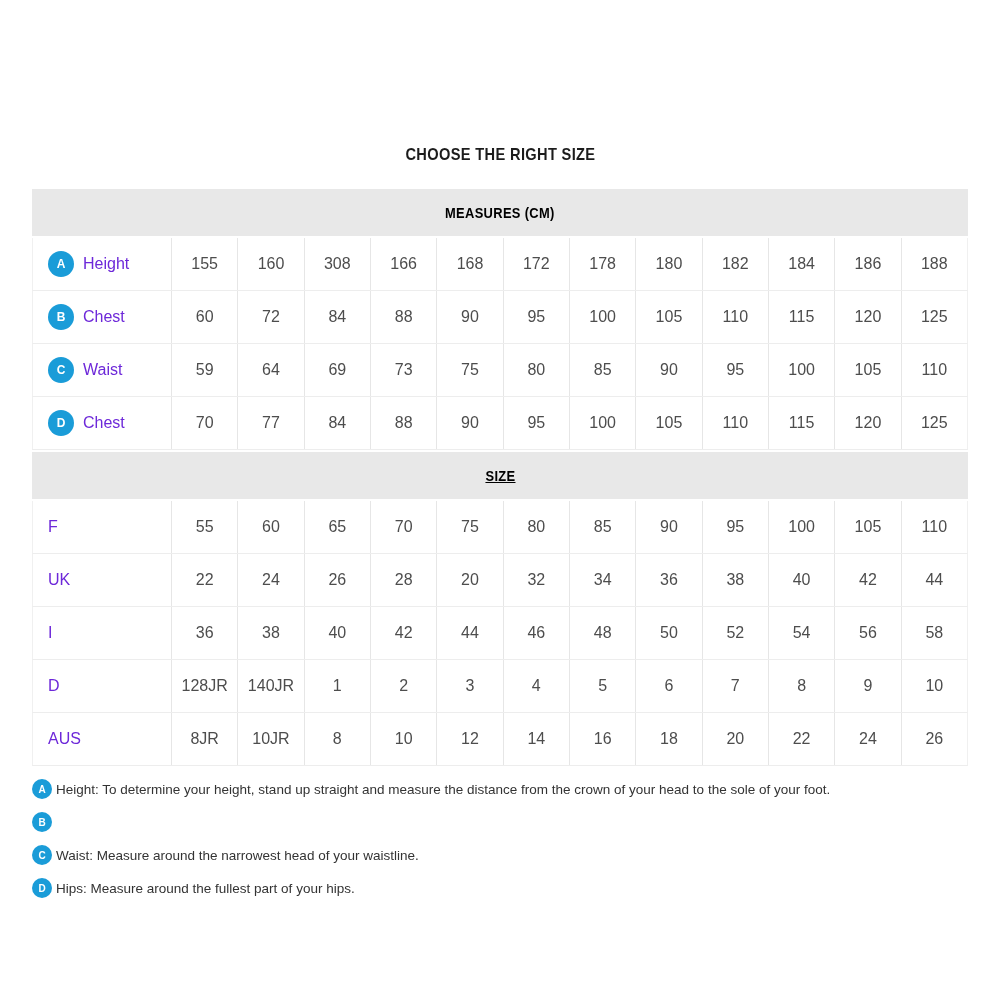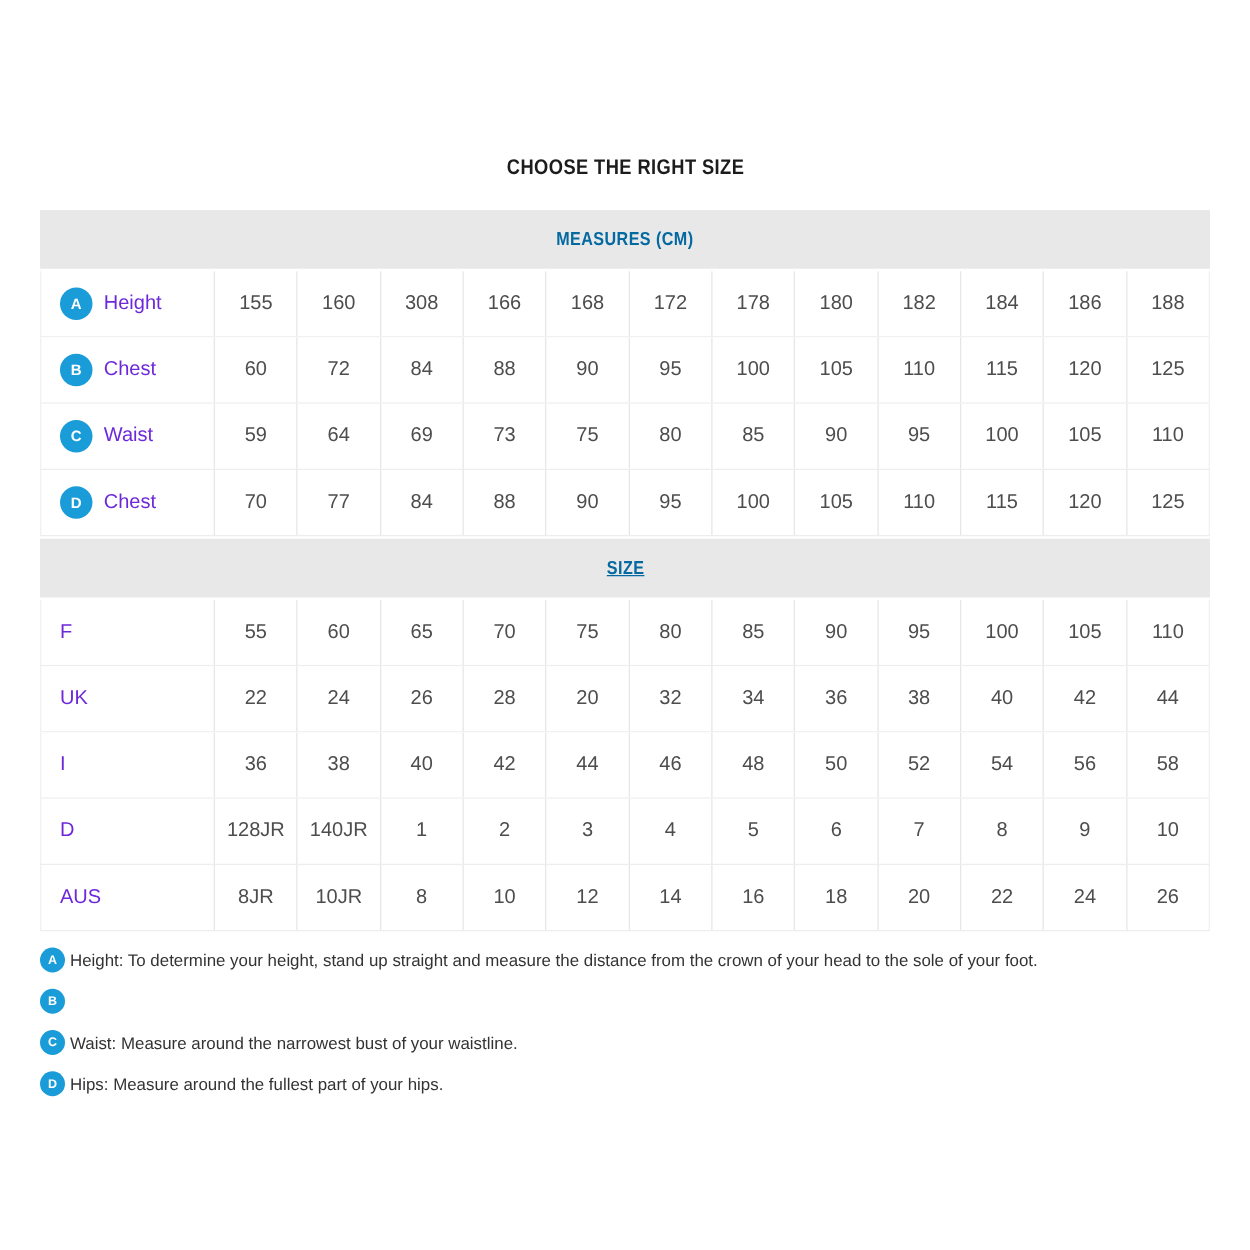--- a/index.html
+++ b/index.html
@@ -4,41 +4,41 @@
 <style>
   * { box-sizing: border-box; margin: 0; padding: 0; }
   html, body { background: #fff; }
   body {
     width: 1000px; height: 1000px;
     font-family: "Liberation Sans", sans-serif;
     color: #333;
     position: relative;
     overflow: hidden;
   }
-  .page { position: absolute; inset: 0; background: #fff; }
+  .page { position: absolute; inset: 0; background: #fff; margin-top: 21px; }
 
   .page-title {
     position: absolute; top: 124px; left: 0; right: 0;
     text-align: center;
     font-size: 17px; font-weight: bold; color: #1c1c1c;
   }
   .condensed {
     display: inline-block;
     transform: scaleX(0.86);
     transform-origin: center;
     letter-spacing: 0.4px;
   }
 
   .sheet { position: absolute; top: 168px; left: 32px; right: 32px; }
 
   .band {
     height: 47px;
     background: #e8e8e8;
     display: flex; align-items: center; justify-content: center;
-    font-size: 15px; font-weight: bold; color: #0369a1;
+    font-size: 15px; font-weight: bold; color: #000000;
     margin-bottom: 2px;
   }
   .band + .rows { border-top: none; }
   .band.second { margin-top: 2px; text-decoration: underline; }
 
   .trow {
     display: flex;
     height: 53px;
     align-items: stretch;
     border-bottom: 1px solid #ededed;
@@ -269,21 +269,21 @@
   <div class="footnotes">
     <div class="footnote">
       <span class="badge">A</span>
       <span>Height: To determine your height, stand up straight and measure the distance from the crown of your head to the sole of your foot.</span>
     </div>
     <div class="footnote">
       <span class="badge">B</span>
     </div>
     <div class="footnote">
       <span class="badge">C</span>
-      <span>Waist: Measure around the narrowest bust of your waistline.</span>
+      <span>Waist: Measure around the narrowest head of your waistline.</span>
     </div>
     <div class="footnote">
       <span class="badge">D</span>
       <span>Hips: Measure around the fullest part of your hips.</span>
     </div>
   </div>
 
 </div>
 
 </body></html>

